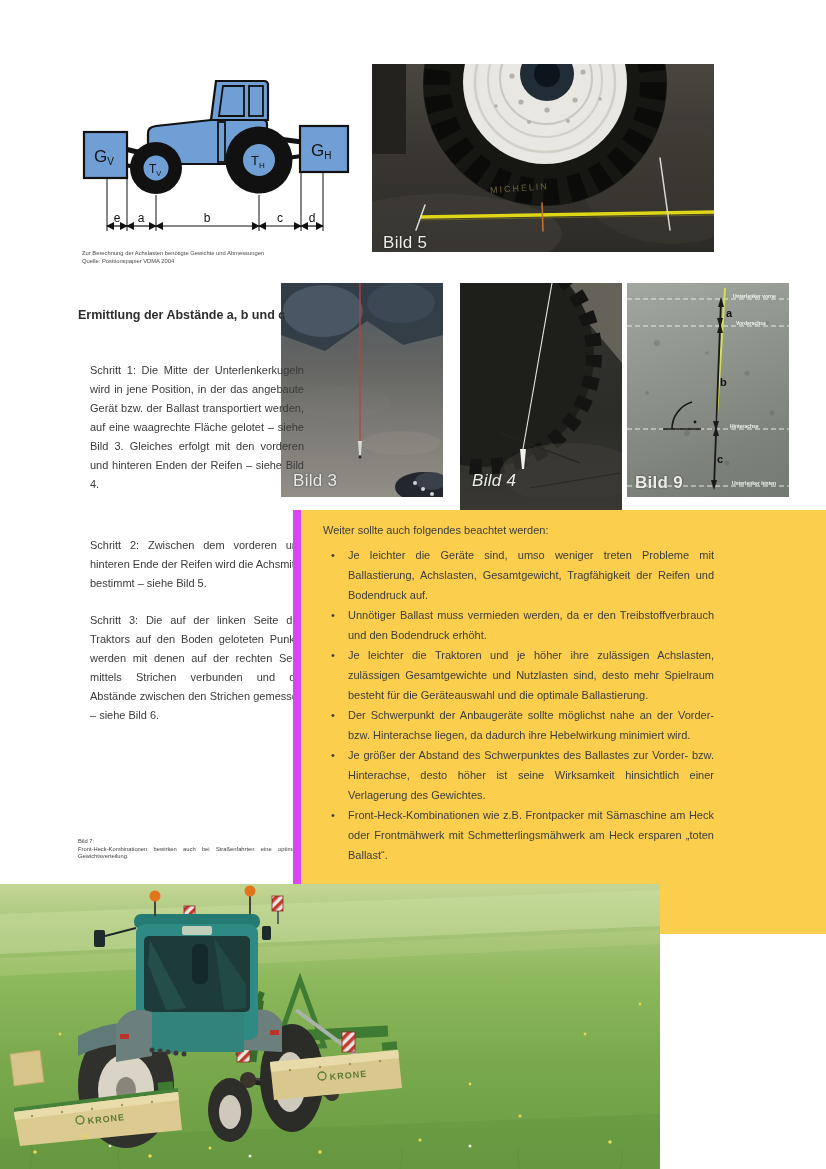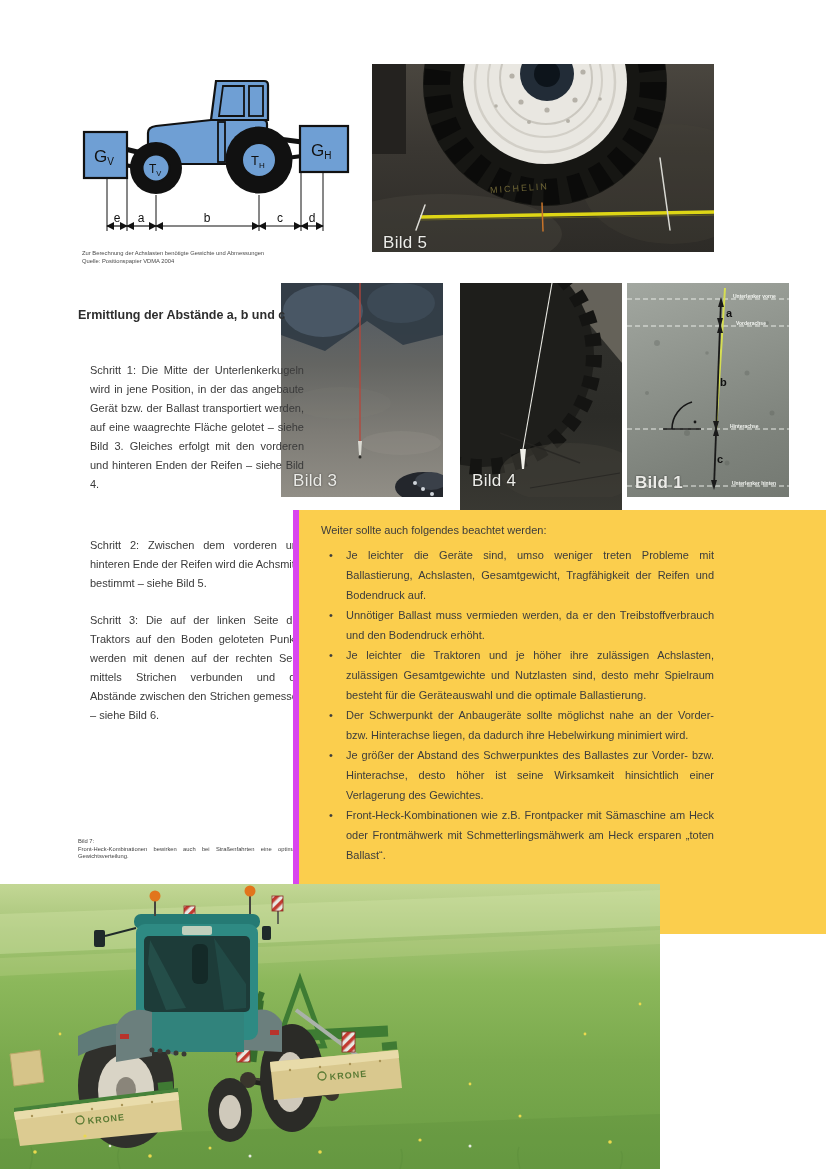--- a/index.html
+++ b/index.html
@@ -8,38 +8,38 @@
     font-family:"Liberation Sans", sans-serif;overflow:hidden;color:#333;
   }
   .abs{position:absolute;}
   
   #diagram{left:80px;top:73px;width:280px;height:172px;}
   #diagram-caption{left:82px;top:249px;width:280px;font-size:5.8px;line-height:8px;color:#4a4a4a;}
   
   .photo{position:absolute;overflow:hidden;background:#333;}
   #photo-bild5{left:372px;top:64px;width:342px;height:188px;background:linear-gradient(180deg,#4a463f 0%,#3a3732 45%,#2d2b27 100%);}
   #photo-bild3{left:281px;top:283px;width:162px;height:214px;background:linear-gradient(180deg,#4d5763 0%,#646562 38%,#7e7c76 70%,#918e86 100%);}
-  #photo-bild4{left:460px;top:283px;width:162px;height:244px;background:linear-gradient(180deg,#33332f 0%,#2c2c28 55%,#3b3a34 100%);}
+  #photo-bild4{left:460px;top:283px;width:162px;height:244px;background:linear-gradient(180deg,#33332f 0%,#2c2c28 55%,#3b3a34 100%);font-style:italic;}
   #photo-bild6{left:627px;top:283px;width:162px;height:214px;background:linear-gradient(160deg,#a2a7a0 0%,#8e938c 40%,#7d827b 75%,#747972 100%);}
   #photo-bild7{left:0px;top:884px;width:660px;height:285px;background:linear-gradient(180deg,#c3d795 0%,#a6c478 16%,#8cb85b 34%,#7aa94d 62%,#699c43 100%);}
   .photo svg{position:absolute;left:0;top:0;}
   .photo-label{position:absolute;color:#ecece8;font-size:17px;letter-spacing:.3px;text-shadow:0 0 2px rgba(0,0,0,.6);}
   
   .col{position:absolute;left:78px;width:214px;}
   #heading{top:305px;font-size:12.5px;font-weight:bold;line-height:20px;color:#2e2e2e;text-align:justify;}
   .para{font-size:11px;line-height:19px;text-align:justify;color:#3a3a3a;margin:12px;}
   #para1{top:349px;}
   #para2{top:524px;}
   #para3{top:599px;}
   #bild7-caption{top:838px;width:222px;font-size:5.8px;line-height:7.5px;color:#3f3f3f;}
   #bild7-caption .cap-text{text-align:justify;display:block;}
   
   #infobox{
     left:293px;top:510px;width:533px;height:424px;box-sizing:border-box;
-    border-left:6px solid #d946ef;background:#FBCE4D;
+    border-left:8px solid #d946ef;background:#FBCE4D;
     padding:10px 112px 10px 22px;color:#3c3c3c;
   }
   #infobox .intro{font-size:11px;line-height:20px;margin:0 0 5px 0;}
   #infobox ul{margin:0;padding:0;list-style:none;}
   #infobox li{position:relative;padding-left:25px;font-size:11px;line-height:20px;text-align:justify;}
   #infobox li .dot{position:absolute;left:8px;top:0;}
 </style>
 </head>
 <body>
 
@@ -221,21 +221,21 @@
       <text x="93" y="103">b</text>
       <text x="90" y="180">c</text>
     </g>
     <g font-size="5" font-weight="bold" fill="#f2f4f0">
       <text x="106" y="15">Unterlenker vorne</text>
       <text x="109" y="42">Vorderachse</text>
       <text x="103" y="145">Hinterachse</text>
       <text x="105" y="202">Unterlenker hinten</text>
     </g>
   </svg>
-  <span class="photo-label" style="left:8px;top:190px;font-weight:bold;">Bild 1</span>
+  <span class="photo-label" style="left:8px;top:190px;font-weight:bold;">Bild 9</span>
 </div>
 
 <h2 id="heading" class="col" style="margin:0;">Ermittlung der Abstände a, b und c</h2>
 <p id="para1" class="col para">Schritt 1: Die Mitte der Unterlenkerkugeln wird in jene Position, in der das angebaute Gerät bzw. der Ballast transportiert werden, auf eine waagrechte Fläche gelotet – siehe Bild 3. Gleiches erfolgt mit den vorderen und hinteren Enden der Reifen – siehe Bild 4.</p>
 <p id="para2" class="col para">Schritt 2: Zwischen dem vorderen und hinteren Ende der Reifen wird die Achsmitte bestimmt – siehe Bild 5.</p>
 <p id="para3" class="col para">Schritt 3: Die auf der linken Seite des Traktors auf den Boden geloteten Punkte werden mit denen auf der rechten Seite mittels Strichen verbunden und die Abstände zwischen den Strichen gemessen – siehe Bild 6.</p>
 
 <div id="bild7-caption" class="col">
   <span class="cap-title" style="display:block;">Bild 7:</span>
   <span class="cap-text">Front-Heck-Kombinationen bewirken auch bei Straßenfahrten eine optimale Gewichtsverteilung.</span>

